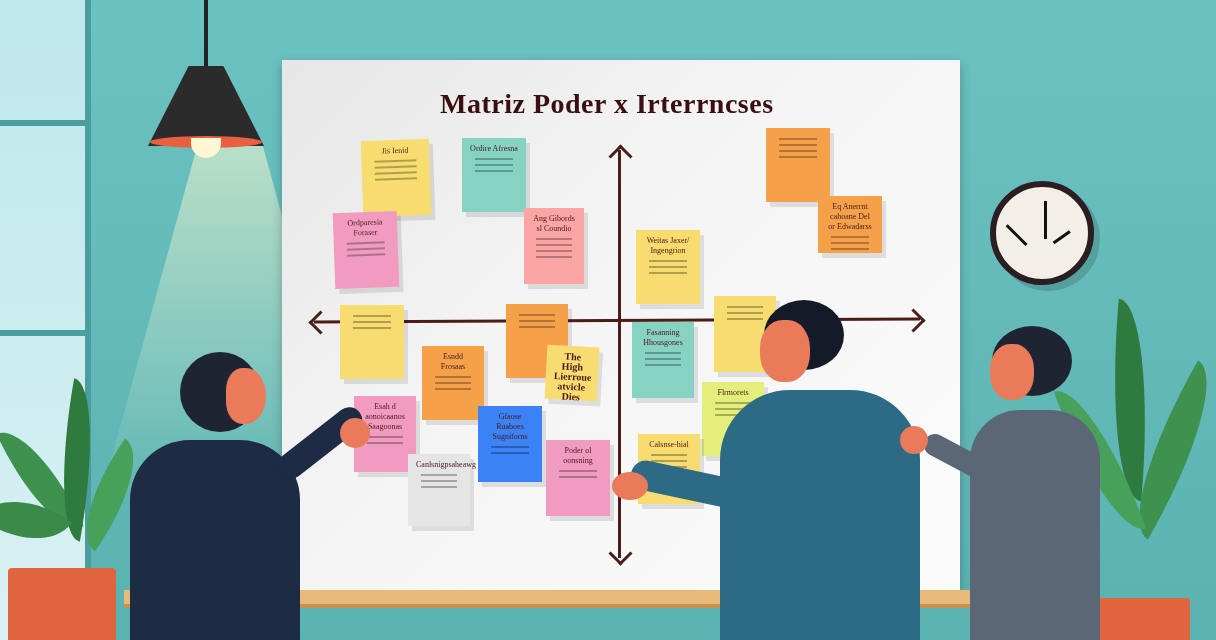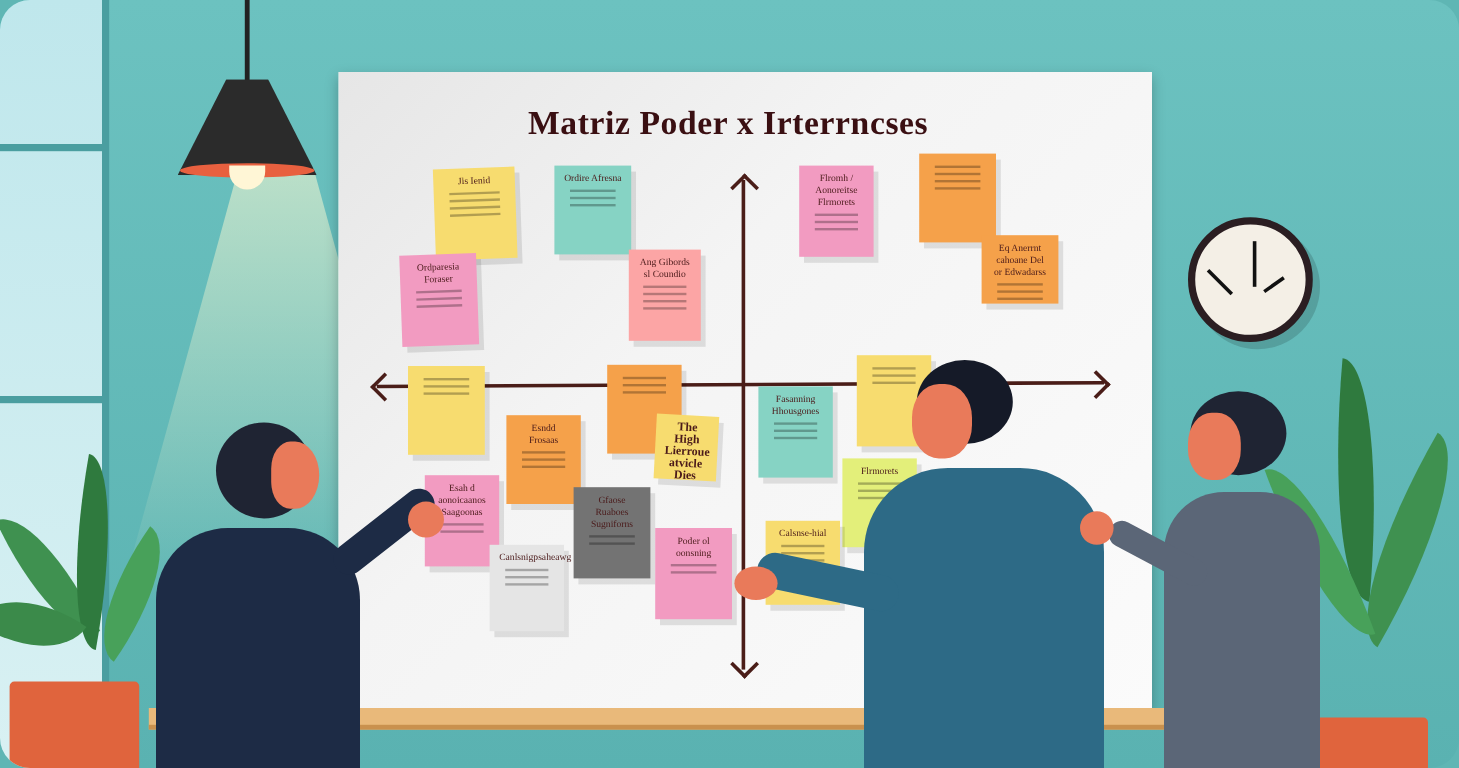--- a/index.html
+++ b/index.html
@@ -1,17 +1,17 @@
 <!DOCTYPE html>
 <html><head>
 <meta charset="utf-8">
 <style>
   html,body{margin:0;padding:0;}
   body{width:1216px;height:640px;overflow:hidden;position:relative;background:#5fb6b4;font-family:"Liberation Sans",sans-serif;}
-  .scene{position:absolute;inset:0;overflow:hidden;border-radius:25px;}
+  .scene{position:absolute;inset:0;overflow:hidden;}
   .wall{position:absolute;inset:0;background:linear-gradient(180deg,#6cc2c0 0%,#5ab2b1 100%);}
   .window{position:absolute;left:0;top:0;width:85px;height:640px;background:linear-gradient(180deg,#bfe7ec,#d9f1f3);border-right:6px solid #4a9ea0;}
   .window .bar{position:absolute;left:0;width:85px;height:6px;background:#4a9ea0;}
   .light-beam{position:absolute;left:100px;top:140px;width:260px;height:360px;background:linear-gradient(180deg,rgba(255,250,210,.55),rgba(255,250,210,0));clip-path:polygon(38% 0,62% 0,100% 100%,0 100%);}
   .lamp-cord{position:absolute;left:204px;top:0;width:4px;height:70px;background:#222;}
   .lamp{position:absolute;left:148px;top:66px;width:116px;height:80px;background:#2b2b2b;clip-path:polygon(35% 0,65% 0,100% 100%,0 100%);}
   .lamp-rim{position:absolute;left:150px;top:136px;width:112px;height:12px;border-radius:50%;background:#e8603f;}
   .bulb{position:absolute;left:191px;top:138px;width:30px;height:20px;border-radius:0 0 15px 15px;background:#fff6d6;}
   .board{position:absolute;left:282px;top:60px;width:678px;height:530px;background:linear-gradient(135deg,#e6e6e6 0%,#f4f4f4 40%,#fbfbfb 100%);box-shadow:0 4px 10px rgba(0,0,0,.25);}
   .shelf{position:absolute;left:124px;top:590px;width:846px;height:14px;background:#e9b97a;border-bottom:4px solid #c9914e;}
@@ -81,29 +81,29 @@
       <div class="ln"></div>
       <div class="ln"></div>
     </div>
   <div class="note" style="left:524px;top:208px;width:60px;height:76px;background:#fca5a5">
       <div class="nt">Ang Gibords sl Coundio</div>
       <div class="ln"></div>
       <div class="ln"></div>
       <div class="ln"></div>
       <div class="ln"></div>
     </div>
-  <div class="note" style="left:666px;top:138px;width:62px;height:76px;background:#f29bc1">
-      <div class="nt">Flromh / Aonoreitse Flrmorets</div>
-      <div class="ln"></div>
-      <div class="ln"></div>
-      <div class="ln"></div>
-    </div>
   <div class="note" style="left:766px;top:128px;width:64px;height:74px;background:#f5a14a">
       <div class="nt"></div>
       <div class="ln"></div>
+      <div class="ln"></div>
+      <div class="ln"></div>
+      <div class="ln"></div>
+    </div>
+  <div class="note" style="left:636px;top:230px;width:64px;height:74px;background:#f7dc6f">
+      <div class="nt">Weitas Jaxer/ Ingengrion</div>
       <div class="ln"></div>
       <div class="ln"></div>
       <div class="ln"></div>
     </div>
   <div class="note" style="left:818px;top:196px;width:64px;height:57px;background:#f5a14a">
       <div class="nt">Eq Anerrnt cahoane Del or Edwadarss</div>
       <div class="ln"></div>
       <div class="ln"></div>
       <div class="ln"></div>
     </div>
@@ -126,21 +126,21 @@
       <div class="ln"></div>
     </div>
   <div class="note" style="left:546px;top:346px;width:52px;height:54px;background:#f7dc6f;transform:rotate(3deg)">
       <div class="nt" style="font-size:10px;font-weight:bold">The High Lierroue atvicle Dies</div>
     </div>
   <div class="note" style="left:354px;top:396px;width:62px;height:76px;background:#f29bc1">
       <div class="nt">Esah d aonoicaanos Saagoonas</div>
       <div class="ln"></div>
       <div class="ln"></div>
     </div>
-  <div class="note" style="left:478px;top:406px;width:64px;height:76px;background:#737373">
+  <div class="note" style="left:478px;top:406px;width:64px;height:76px;background:#3b82f6">
       <div class="nt">Gfaose Ruaboes Sugniforns</div>
       <div class="ln"></div>
       <div class="ln"></div>
     </div>
   <div class="note" style="left:546px;top:440px;width:64px;height:76px;background:#f29bc1">
       <div class="nt">Poder ol oonsning</div>
       <div class="ln"></div>
       <div class="ln"></div>
     </div>
   <div class="note" style="left:408px;top:454px;width:62px;height:72px;background:#e5e5e5">

